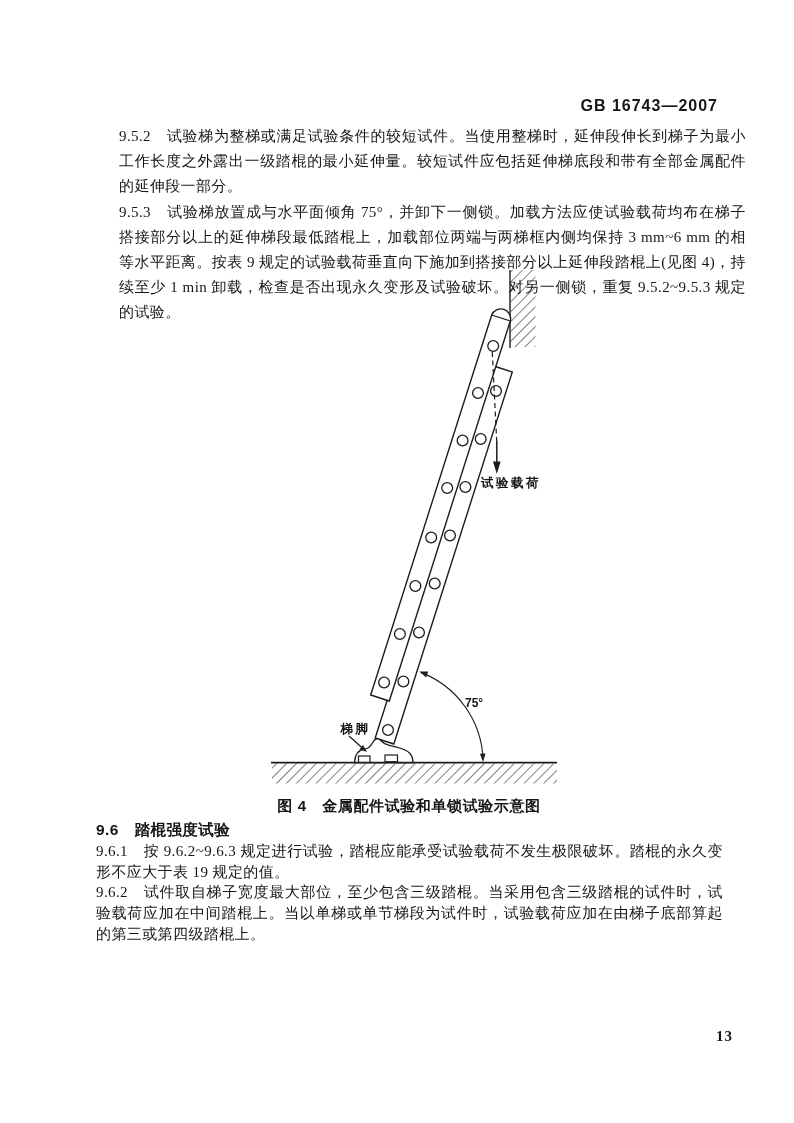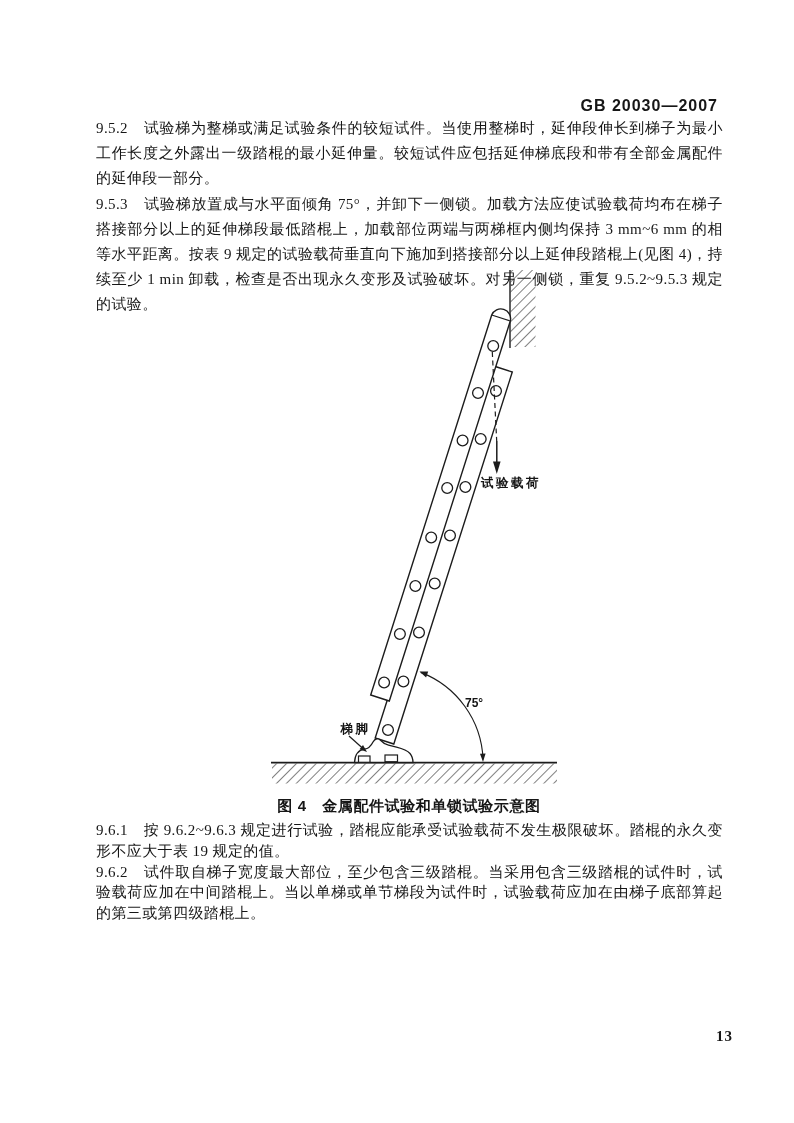--- a/index.html
+++ b/index.html
@@ -11,21 +11,21 @@
     color:#161616;
     overflow:hidden;
   }
   .std-header {
     position:absolute; top:97px; left:0; width:718px;
     text-align:right;
     font-family:"Liberation Sans", sans-serif;
     font-weight:bold; font-size:16px; letter-spacing:1px;
   }
   .text-block { position:absolute; left:96px; width:627px; }
-  .block-top { top:116px; }
+  .block-top { top:124px;margin-left:23px; }
   .block-bottom { top:820px; }
   p.clause {
     margin:0;
     font-size:15px;
     text-align:justify;
     white-space:pre-wrap;
     letter-spacing:0.4px;
   }
   .block-top p.clause { line-height:25.2px; }
   .block-bottom p.clause { line-height:20.8px; }
@@ -50,21 +50,21 @@
     font-weight:bold;
   }
   .page-number {
     position:absolute; left:716px; top:1028px;
     font-size:15px; letter-spacing:1px;font-weight:bold;
   }
 </style>
 </head>
 <body>
 
-<div class="std-header">GB 20030—2007</div>
+<div class="std-header">GB 16743—2007</div>
 
 <div class="text-block block-top">
   <p class="clause">9.5.2　试验梯为整梯或满足试验条件的较短试件。当使用整梯时，延伸段伸长到梯子为最小工作长度之外露出一级踏棍的最小延伸量。较短试件应包括延伸梯底段和带有全部金属配件的延伸段一部分。</p>
   <p class="clause">9.5.3　试验梯放置成与水平面倾角 75°，并卸下一侧锁。加载方法应使试验载荷均布在梯子搭接部分以上的延伸梯段最低踏棍上，加载部位两端与两梯框内侧均保持 3 mm~6 mm 的相等水平距离。按表 9 规定的试验载荷垂直向下施加到搭接部分以上延伸段踏棍上(见图 4)，持续至少 1 min 卸载，检查是否出现永久变形及试验破坏。对另一侧锁，重复 9.5.2~9.5.3 规定的试验。</p>
 </div>
 
 <svg class="figure-svg" width="303" height="528" viewBox="263 262 303 528">
   <defs>
     <pattern id="hatch" patternUnits="userSpaceOnUse" width="7" height="7" patternTransform="rotate(45)">
       <line x1="0" y1="0" x2="0" y2="7" stroke="#222222" stroke-width="1.15"></line>
@@ -123,17 +123,18 @@
   <g fill="#151515">
     <text x="481" y="487" font-size="12.5" letter-spacing="2.5">试验载荷</text>
     <text x="340.5" y="733" font-size="12.5" letter-spacing="2.5">梯脚</text>
     <text x="465" y="707" font-size="12">75°</text>
   </g>
 </svg>
 
 <div class="figure-caption">图 4　金属配件试验和单锁试验示意图</div>
 
 <div class="text-block block-bottom">
+  <p class="section-heading">9.6　踏棍强度试验</p>
   <p class="clause">9.6.1　按 9.6.2~9.6.3 规定进行试验，踏棍应能承受试验载荷不发生极限破坏。踏棍的永久变形不应大于表 19 规定的值。</p>
   <p class="clause">9.6.2　试件取自梯子宽度最大部位，至少包含三级踏棍。当采用包含三级踏棍的试件时，试验载荷应加在中间踏棍上。当以单梯或单节梯段为试件时，试验载荷应加在由梯子底部算起的第三或第四级踏棍上。</p>
 </div>
 
 <div class="page-number">13</div>
 
 </body></html>

